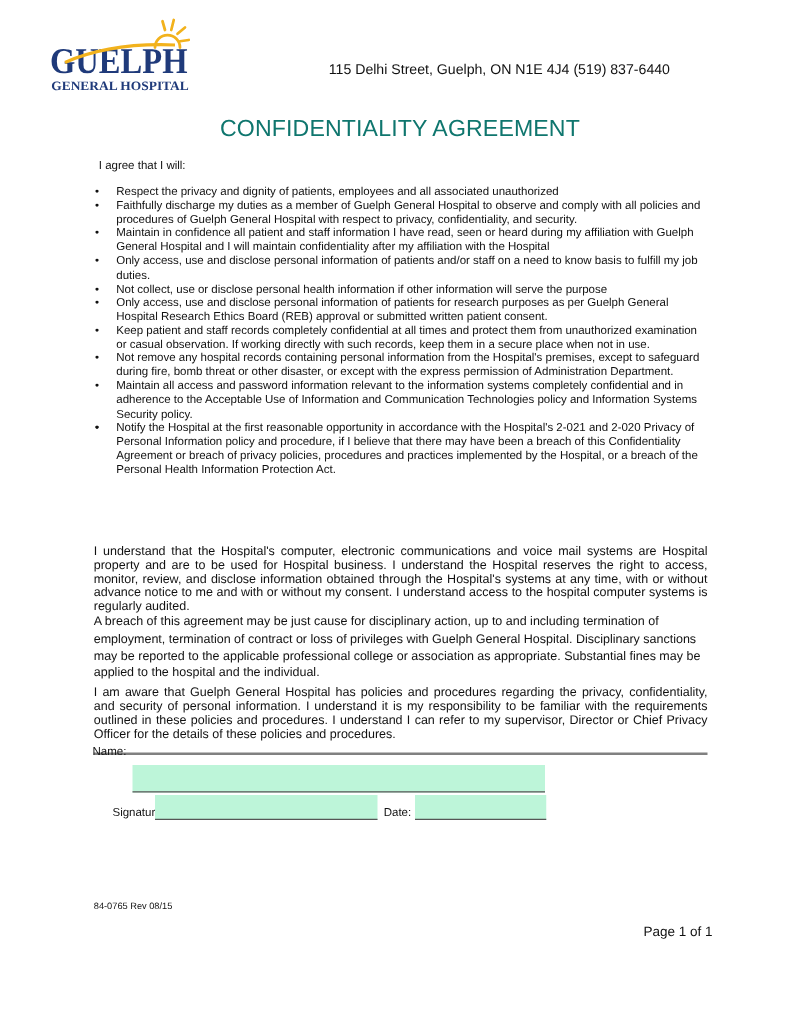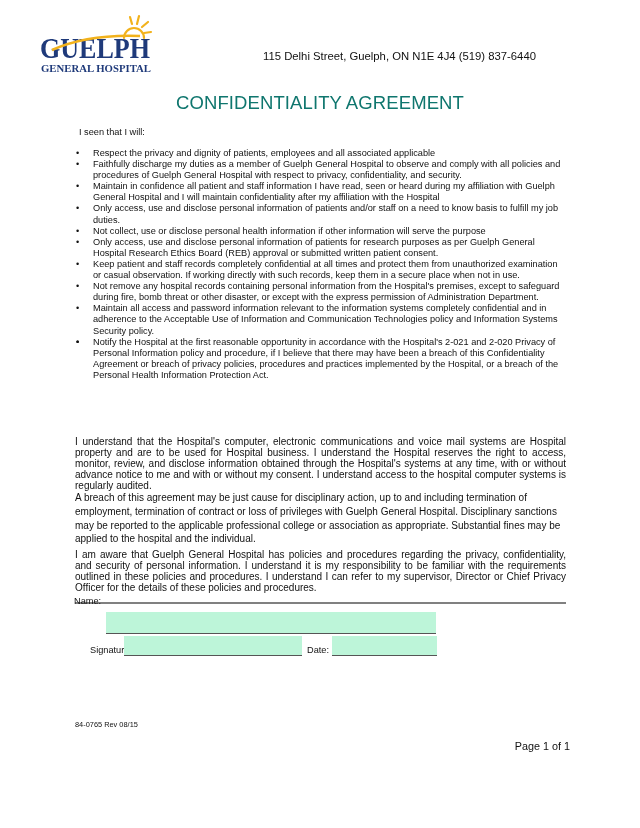--- a/index.html
+++ b/index.html
@@ -47,24 +47,24 @@
     <text x="2" y="44" font-family="'Liberation Serif', serif" font-weight="bold" font-size="29" fill="#1f3a7a" textLength="110" lengthAdjust="spacingAndGlyphs">GUELPH</text>
     <path d="M14 36 Q 50 20 102 22" stroke="#f2b21c" stroke-width="2.6" fill="none"></path>
     <text x="3" y="58" font-family="'Liberation Serif', serif" font-weight="bold" font-size="10.2" fill="#1f3a7a" textLength="110" lengthAdjust="spacingAndGlyphs">GENERAL HOSPITAL</text>
   </svg>
 </div>
 
 <div class="address">115 Delhi Street, Guelph, ON N1E 4J4 (519) 837-6440</div>
 
 <div class="title">CONFIDENTIALITY AGREEMENT</div>
 
-<div class="intro">I seen that I will:</div>
+<div class="intro">I agree that I will:</div>
 
 <ul class="bullets">
-  <li><span class="dot">•</span><span>Respect the privacy and dignity of patients, employees and all associated applicable</span></li>
+  <li><span class="dot">•</span><span>Respect the privacy and dignity of patients, employees and all associated unauthorized</span></li>
   <li><span class="dot">•</span><span>Faithfully discharge my duties as a member of Guelph General Hospital to observe and comply with all policies and procedures of Guelph General Hospital with respect to privacy, confidentiality, and security.</span></li>
   <li><span class="dot">•</span><span>Maintain in confidence all patient and staff information I have read, seen or heard during my affiliation with Guelph General Hospital and I will maintain confidentiality after my affiliation with the Hospital</span></li>
   <li><span class="dot">•</span><span>Only access, use and disclose personal information of patients and/or staff on a need to know basis to fulfill my job duties.</span></li>
   <li><span class="dot">•</span><span>Not collect, use or disclose personal health information if other information will serve the purpose</span></li>
   <li><span class="dot">•</span><span>Only access, use and disclose personal information of patients for research purposes as per Guelph General Hospital Research Ethics Board (REB) approval or submitted written patient consent.</span></li>
   <li><span class="dot">•</span><span>Keep patient and staff records completely confidential at all times and protect them from unauthorized examination or casual observation.  If working directly with such records, keep them in a secure place when not in use.</span></li>
   <li><span class="dot">•</span><span>Not remove any hospital records containing personal information from the Hospital's premises, except to safeguard during fire, bomb threat or other disaster, or except with the express permission of Administration Department.</span></li>
   <li><span class="dot">•</span><span>Maintain all access and password information relevant to the information systems completely confidential and in adherence to the Acceptable Use of Information and Communication Technologies policy and Information Systems Security policy.</span></li>
   <li><span class="dot">•</span></li>
   <li><span class="dot">•</span><span>Notify the Hospital at the first reasonable opportunity in accordance with the Hospital's 2-021 and 2-020 Privacy of Personal Information policy and procedure, if I believe that there may have been a breach of this Confidentiality Agreement or breach of privacy policies, procedures and practices implemented by the Hospital, or a breach of the Personal Health Information Protection Act.</span></li>

